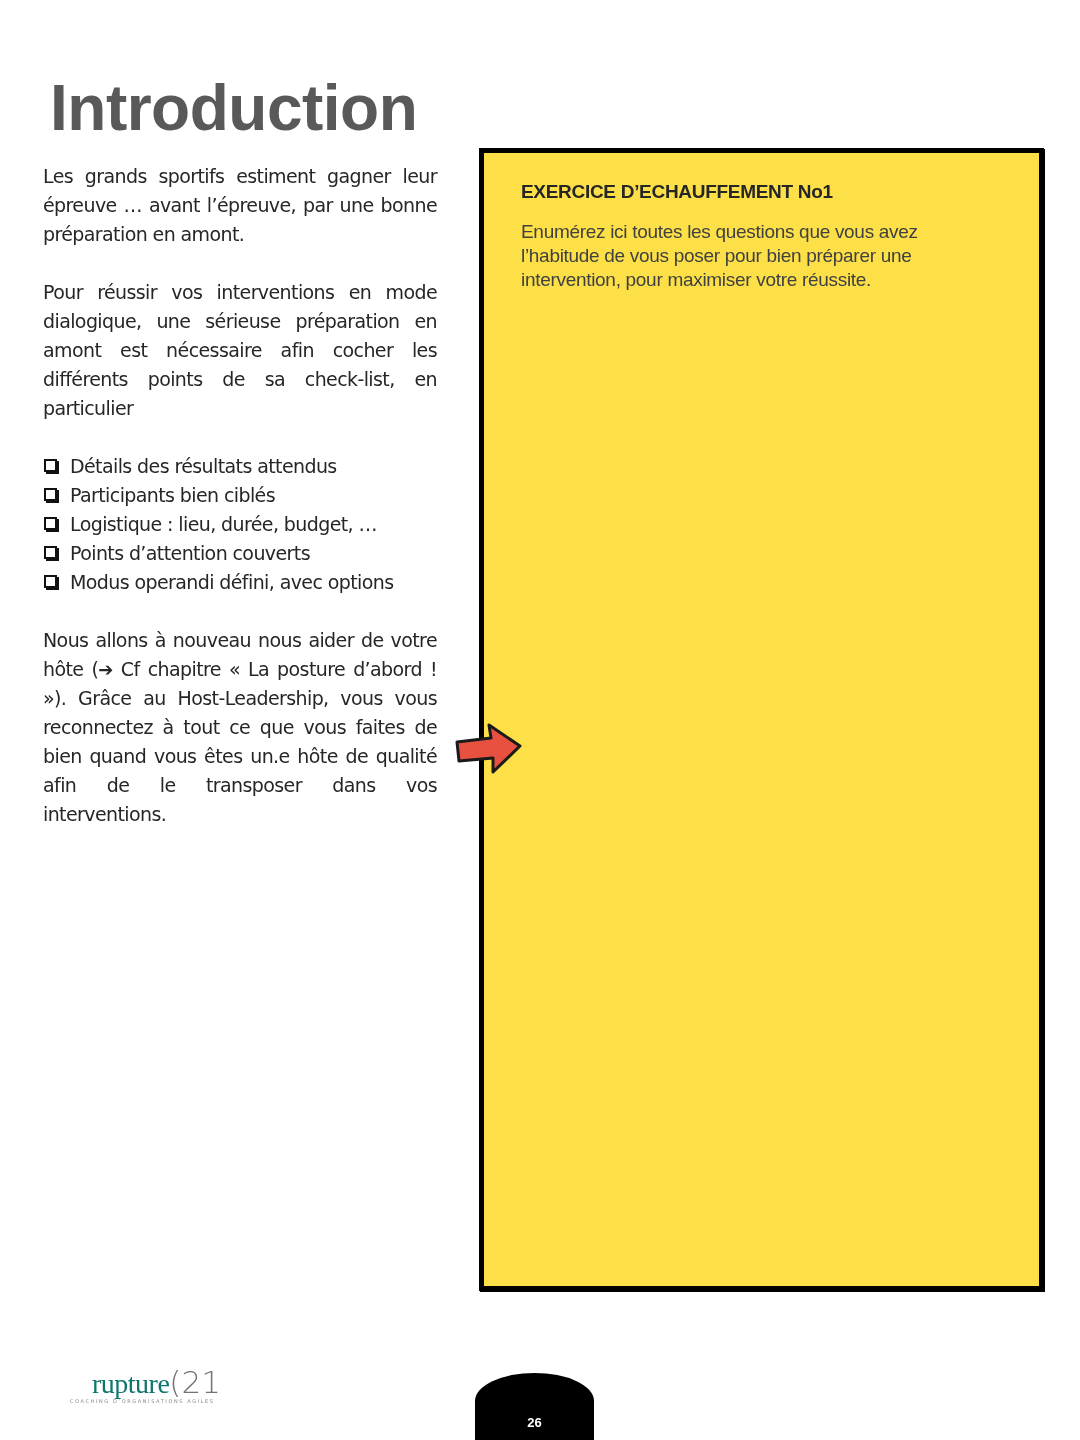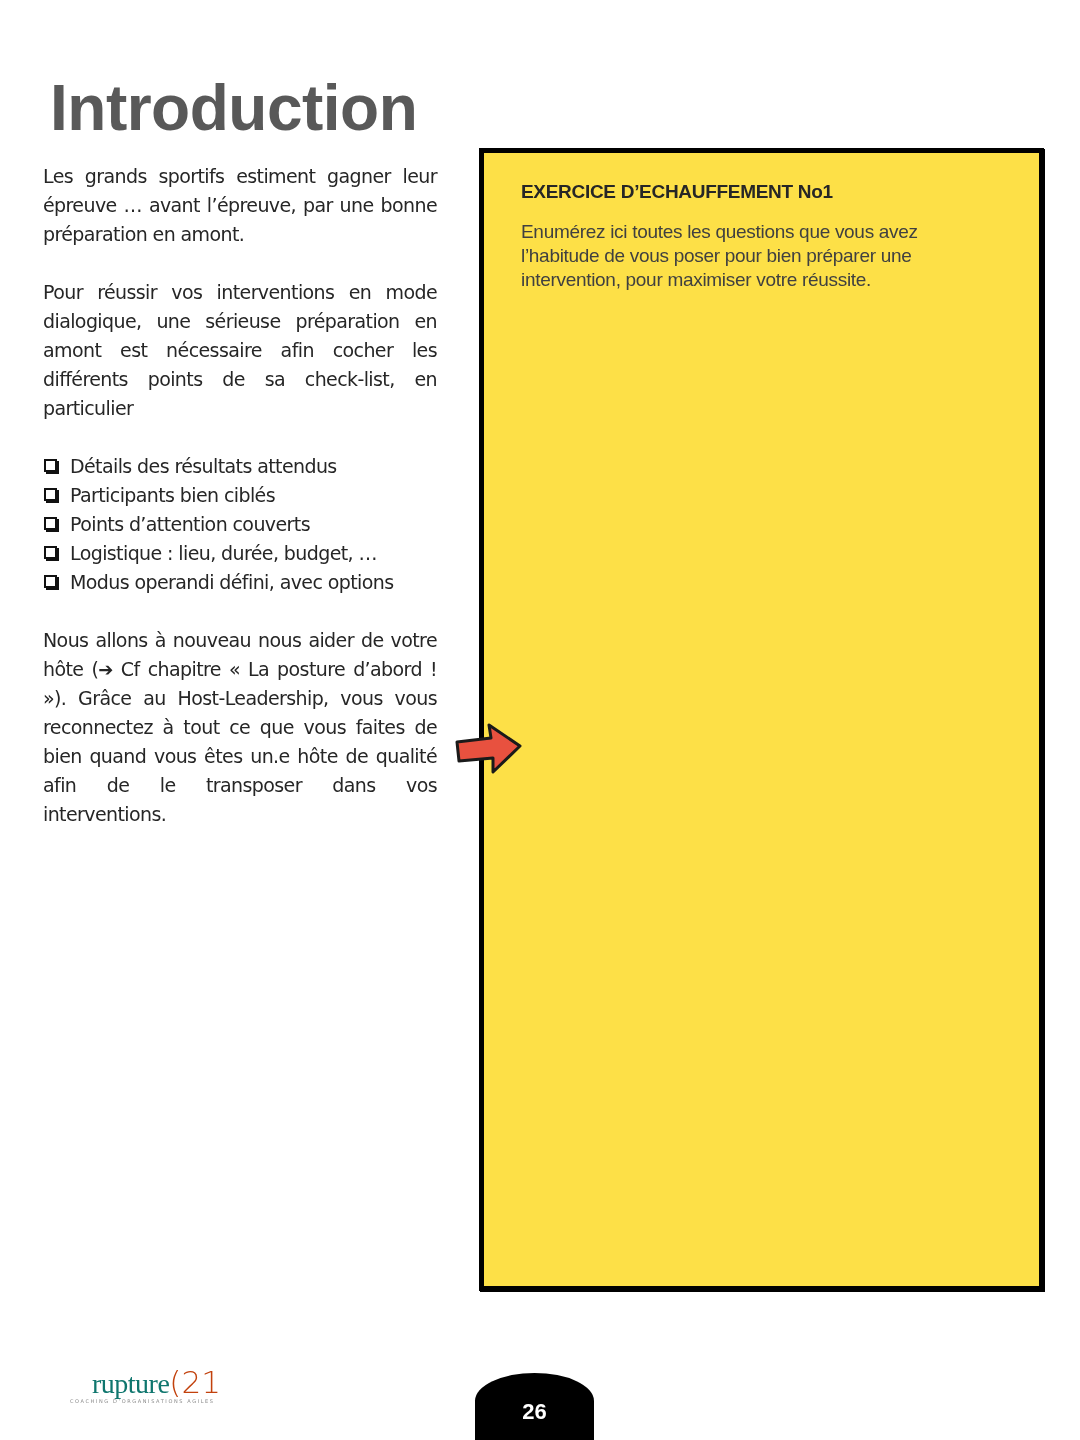--- a/index.html
+++ b/index.html
@@ -42,48 +42,48 @@
       font-family: "Liberation Sans", sans-serif; font-size: 19px; line-height: 24px;
       color: #404040; letter-spacing: -0.3px;
     }
     .pointer-arrow { position: absolute; left: 453px; top: 722px; width: 70px; height: 54px; }
     .logo { position: absolute; left: 68px; top: 1364px; width: 160px; height: 50px; }
     .logo-word {
       font-family: Liberation Serif, serif; font-size: 28px; color: #0f766e;
       letter-spacing: -0.5px;
       margin-left: 24px;
     }
-    .logo-num { font-family: "DejaVu Sans", sans-serif; font-size: 31px; color: #c2410c; font-weight: 300; text-align: center; }
+    .logo-num { font-family: "DejaVu Sans", sans-serif; font-size: 31px; color: #737373; font-weight: 300; text-align: center; }
     .logo-tagline {
       display: block; font-family: "DejaVu Sans", sans-serif; font-size: 5px;
       color: #8a8a8a; letter-spacing: 1.6px; margin-top: -2px; margin-left: 2px;
     }
     .page-number-tab {
       position: absolute; left: 475px; top: 1373px; width: 119px; height: 80px;
       background: #000; border-radius: 60px 60px 0 0 / 28px 28px 0 0;
     }
     .page-number {
-      position: absolute; left: 0; right: 0; top: 26px; text-align: center;
-      color: #fff; font-family: "Liberation Sans", sans-serif; font-weight: bold; font-size: 22px;
+      position: absolute; left: 0; right: 0; top: 42px; text-align: center;
+      color: #fff; font-family: "Liberation Sans", sans-serif; font-weight: bold; font-size: 13px;
     }
   </style>
 </head>
 <body>
 
 <h1 class="page-title">Introduction</h1>
 
 <div class="left-col">
   <p>Les grands sportifs estiment gagner leur épreuve … avant l’épreuve, par une bonne préparation en amont.</p>
   <p>Pour réussir vos interventions en mode dialogique, une sérieuse préparation en amont est nécessaire afin cocher les différents points de sa check-list, en particulier</p>
   <ul class="checklist">
     <li><span class="checkbox-icon"></span></li>
     <li><span class="checkbox-icon"></span><span>Détails des résultats attendus</span></li>
     <li><span class="checkbox-icon"></span><span>Participants bien ciblés</span></li>
+    <li><span class="checkbox-icon"></span><span>Logistique : lieu, durée, budget, …</span></li>
     <li><span class="checkbox-icon"></span><span>Points d’attention couverts</span></li>
-    <li><span class="checkbox-icon"></span><span>Logistique : lieu, durée, budget, …</span></li>
     <li><span class="checkbox-icon"></span><span>Modus operandi défini, avec options</span></li>
   </ul>
   <p><span>Nous allons à nouveau nous aider de votre hôte (</span><span class="arrow-inline">➔</span><span> Cf chapitre « La posture d’abord ! »). Grâce au Host-Leadership, vous vous reconnectez à tout ce que vous faites de bien quand vous êtes un.e hôte de qualité afin de le transposer dans vos interventions.</span></p>
 </div>
 
 <div class="exercise-box">
   <div class="exercise-title">EXERCICE D’ECHAUFFEMENT No1</div>
   <div class="exercise-text">Enumérez ici toutes les questions que vous avez l’habitude de vous poser pour bien préparer une intervention, pour maximiser votre réussite.</div>
 </div>
 

